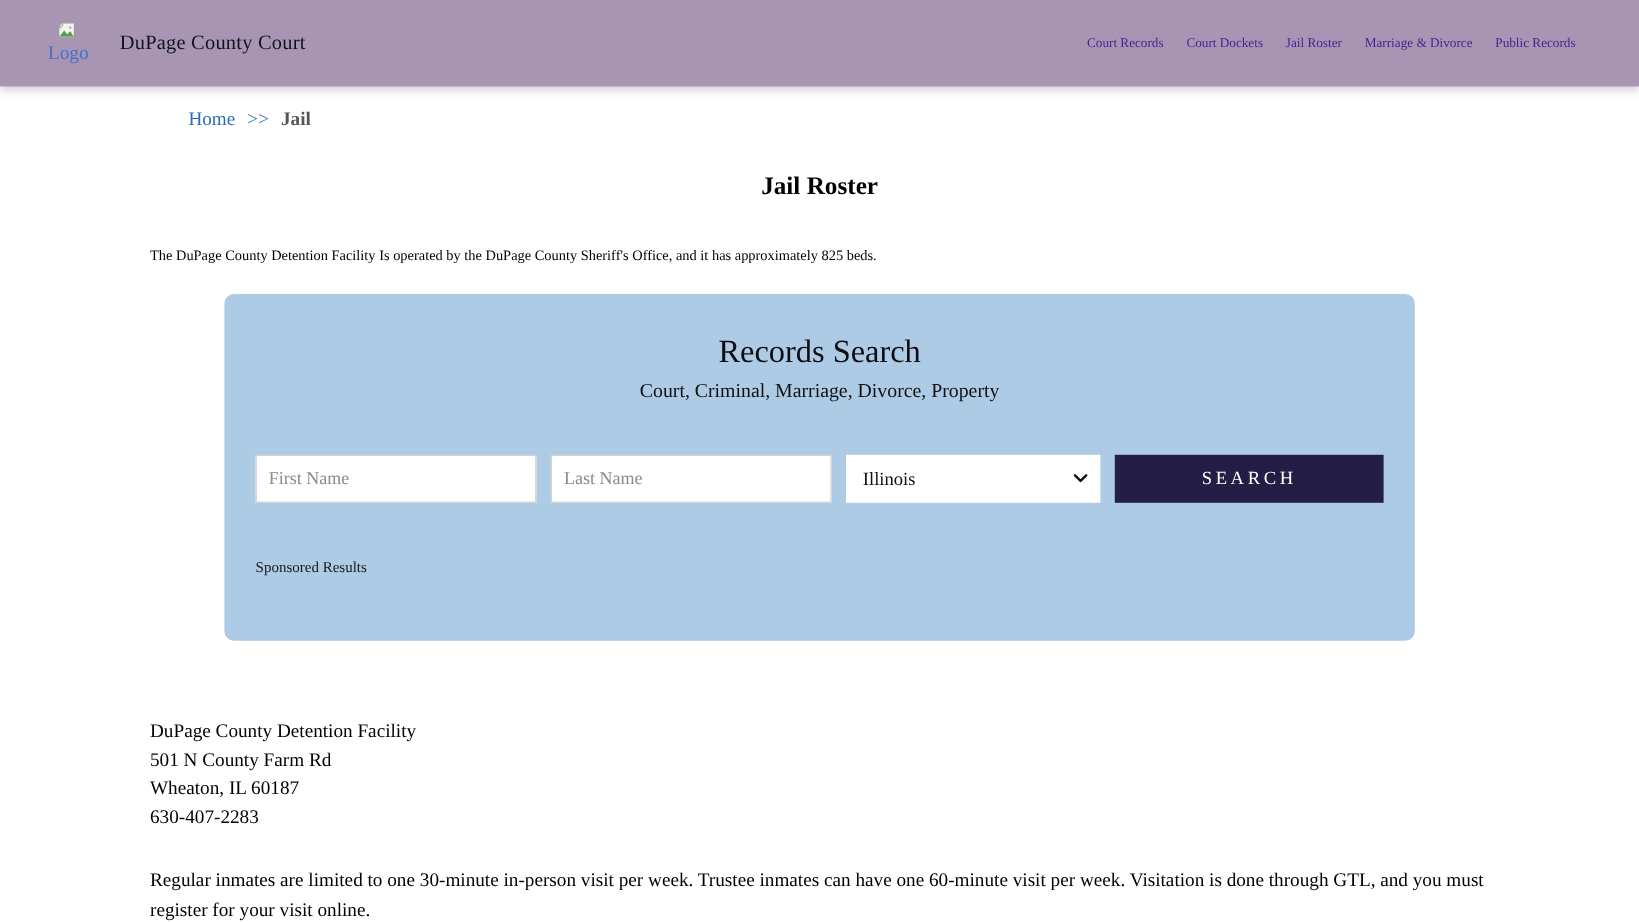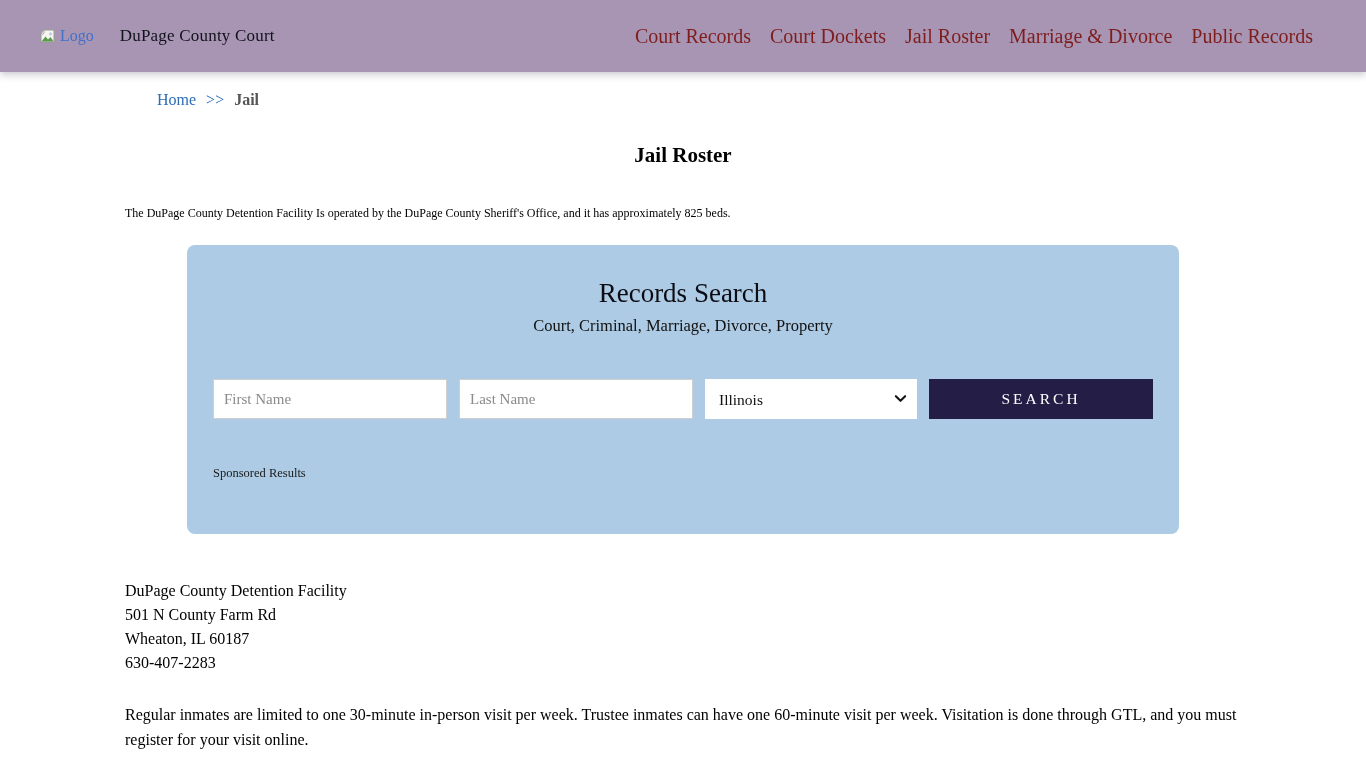--- a/index.html
+++ b/index.html
@@ -21,40 +21,41 @@
     box-shadow: 0 3px 7px rgba(60,50,70,0.25);
     position: relative;
     z-index: 2;
   }
   .logo-link {
     display: inline-flex;
     align-items: center;
     gap: 3px;
     text-decoration: none;
     cursor: pointer;
+    flex-direction: column;
   }
   .logo-alt {
     color: #4470c8;
     font-size: 16px;
   }
   .site-title {
     margin-left: 26px;
     font-size: 17px;
     color: #12121c;
     letter-spacing: 0.2px;
   }
   .main-nav {
     margin-left: auto;
     display: flex;
     gap: 19px;
   }
   .main-nav a {
     text-decoration: none;
-    color: #7f1d1d;
-    font-size: 20px;
+    color: #4c1d95;
+    font-size: 11px;
     cursor: pointer;
     white-space: nowrap;
   }
   
   .container {
     width: 1116px;
     margin: 0 auto;
   }
   .breadcrumb {
     margin: 19px 0 0 32px;
@@ -153,21 +154,21 @@
     letter-spacing: 3px;
     cursor: pointer;
   }
   .sponsored {
     margin: 47px 0 0 0;
     font-size: 12.5px;
     color: #1a1a1a;
   }
   
   .facility {
-    margin-top: 45px;
+    margin-top: 64px;
     font-size: 16px;
     line-height: 24px;
   }
   .visit-paragraph {
     margin: 28px 0 0 0;
     font-size: 16px;
     line-height: 24.5px;
   }
 </style>
 </head>

